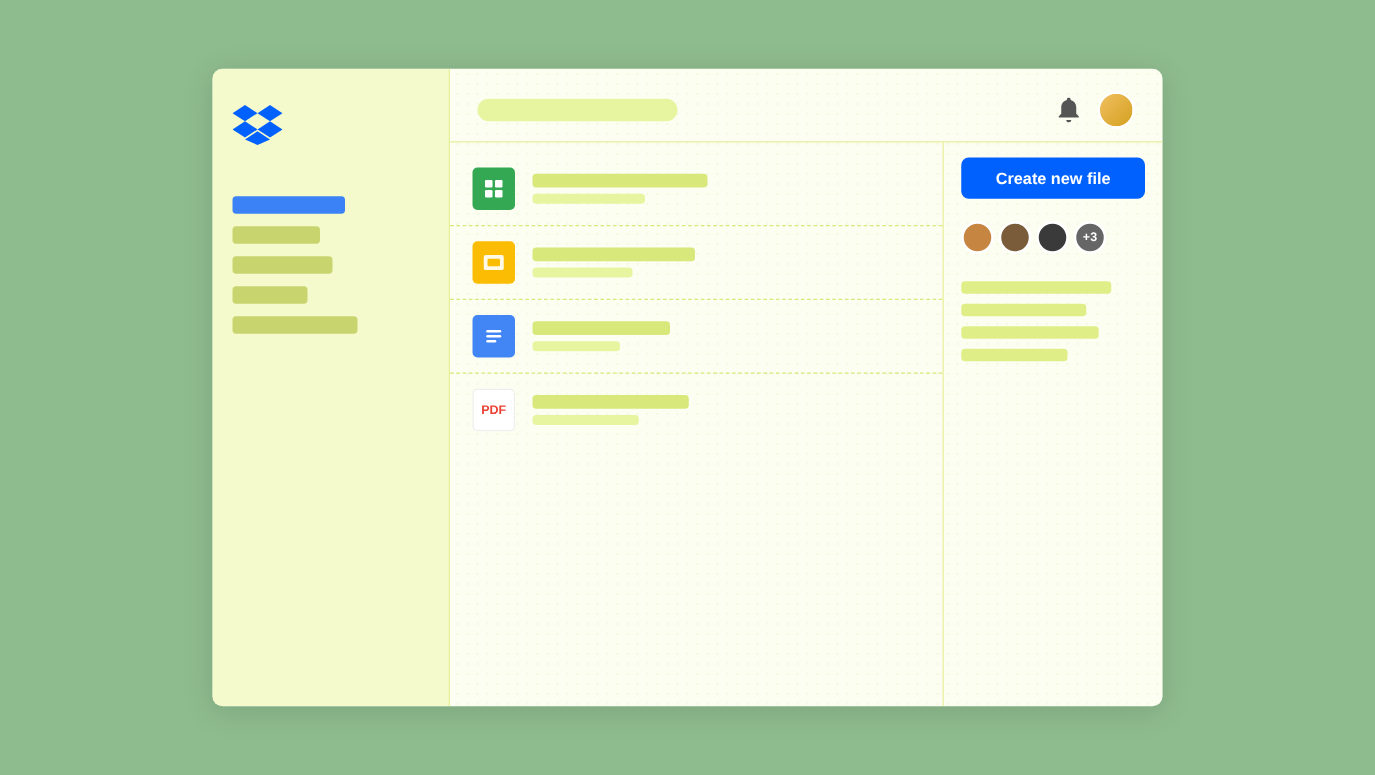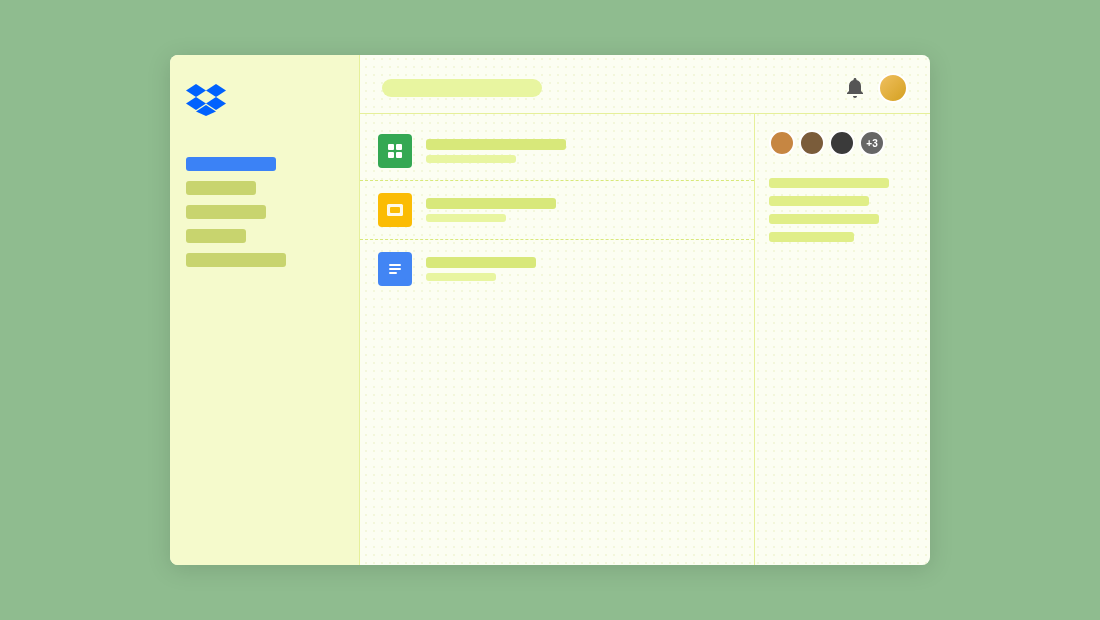--- a/index.html
+++ b/index.html
@@ -345,23 +345,31 @@
                 <rect x="5" y="10" width="12" height="2" rx="1" fill="white"></rect>
                 <rect x="5" y="14" width="8" height="2" rx="1" fill="white"></rect>
               </svg>
             </div>
             <div class="file-info">
               <div class="file-name-bar" style="width:110px;"></div>
               <div class="file-meta-bar" style="width:70px;"></div>
             </div>
           </div>
 
+          <div class="file-item">
+            <div class="file-icon pdf">PDF</div>
+            <div class="file-info">
+              <div class="file-name-bar" style="width:125px;"></div>
+              <div class="file-meta-bar" style="width:85px;"></div>
+            </div>
+          </div>
         </div>
 
         <div class="right-panel">
+          <button class="create-btn">Create new file</button>
 
           <div class="avatars-row">
             <div class="small-avatar av1"></div>
             <div class="small-avatar av2"></div>
             <div class="small-avatar av3"></div>
             <div class="small-avatar more">+3</div>
           </div>
 
           <div class="side-meta-bars">
             <div class="side-bar" style="width:120px;"></div>

